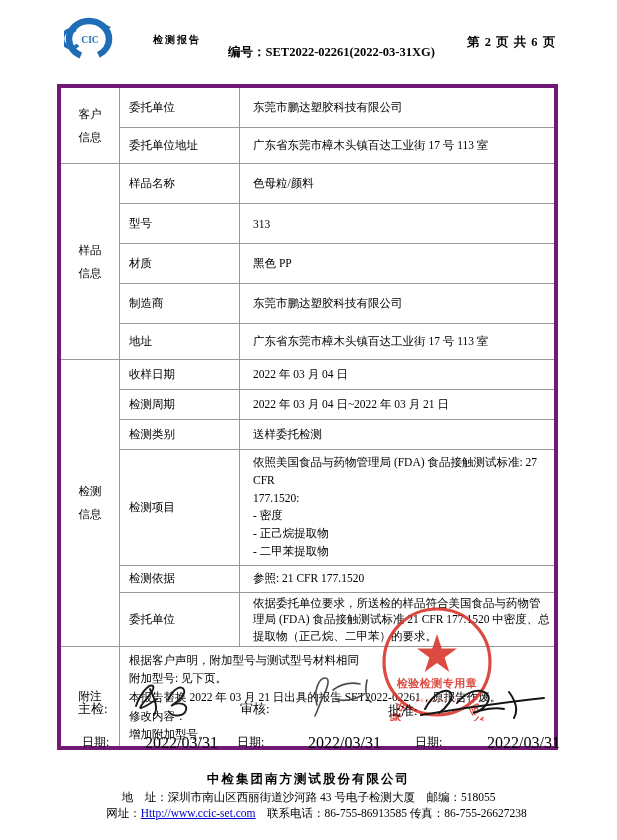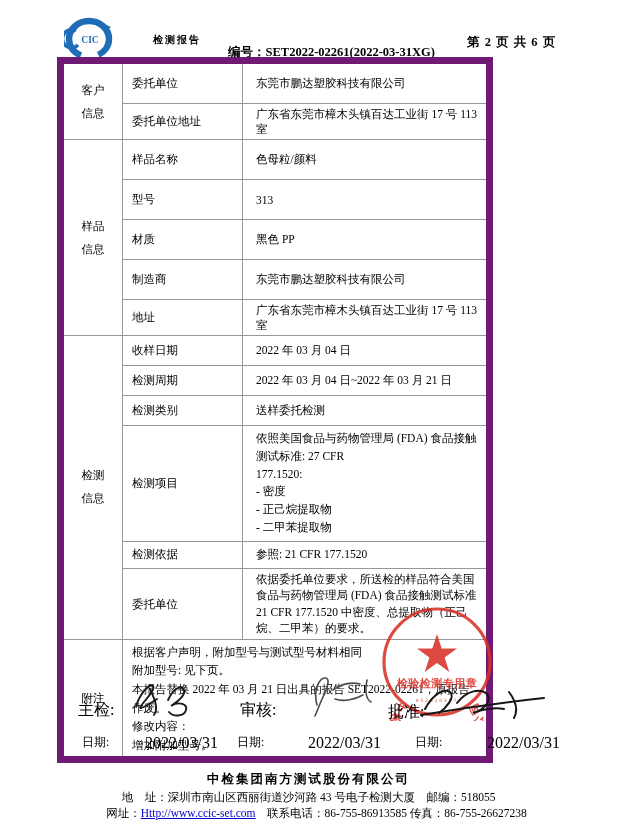--- a/index.html
+++ b/index.html
@@ -9,39 +9,39 @@
     -webkit-font-smoothing:antialiased;
   }
   .abs{position:absolute;}
   
   .logo{left:64px;top:17px;width:50px;height:44px;}
   .hdr-title{left:141px;top:33px;font-size:10px;font-weight:bold;letter-spacing:2px;margin-left:12px;}
   .hdr-no{left:228px;top:44px;font-size:12.5px;font-weight:bold;}
   .hdr-page{left:467px;top:34px;font-size:12.5px;font-weight:bold;letter-spacing:1px;}
   
   .report-table{
-    position:absolute;left:57px;top:57px;width:436px;
+    position:absolute;left:57px;top:84px;width:501px;
     border-collapse:collapse;table-layout:fixed;
-    font-size:11.5px;border:7px solid #701a75;
+    font-size:11.5px;border:4px solid #701a75;
   }
   .report-table td{
     border:1px solid #979797;vertical-align:middle;
     padding:2px 6px 2px 9px;overflow:hidden;
   }
   td.sec{width:52px;text-align:center;padding:2px 3px;line-height:2.0;}
   td.lbl{width:104px;}
   td.val{padding-left:13px;padding-right:4px;}
   .pre{white-space:pre-line;}
   td.top{vertical-align:middle;line-height:17.8px;padding-top:4px;padding-bottom:4px;}
   tr.r35 td{height:35px;} tr.r31 td{height:31px;} tr.r25 td{height:25px;}
   tr.r89 td{height:89px;} tr.r22 td{height:22px;} tr.r49 td{height:49px;line-height:16.5px;}
   tr.r94 td{height:94px;}
   td.notes-cell{line-height:18.6px;padding-top:3px;}
   
-  .sig-label{font-size:16px;}
+  .sig-label{font-size:13px;}
   .date-label{font-size:12px;}
   .date-val{font-size:16px;}
   .sig-svg{position:absolute;}
   
   .stamp{left:379px;top:603px;width:116px;height:118px;opacity:0.88;z-index:5;}
   
   .footer-company{left:0;top:771px;width:617px;text-align:center;font-size:12.5px;font-weight:bold;letter-spacing:2px;}
   .footer-line2{left:0;top:790px;width:617px;text-align:center;font-size:11.5px;}
   .footer-line3{left:0;top:806px;width:617px;text-align:center;font-size:11.5px;padding-left:8px;}
   .weblink{color:#0000cc;text-decoration:underline;cursor:pointer;}

